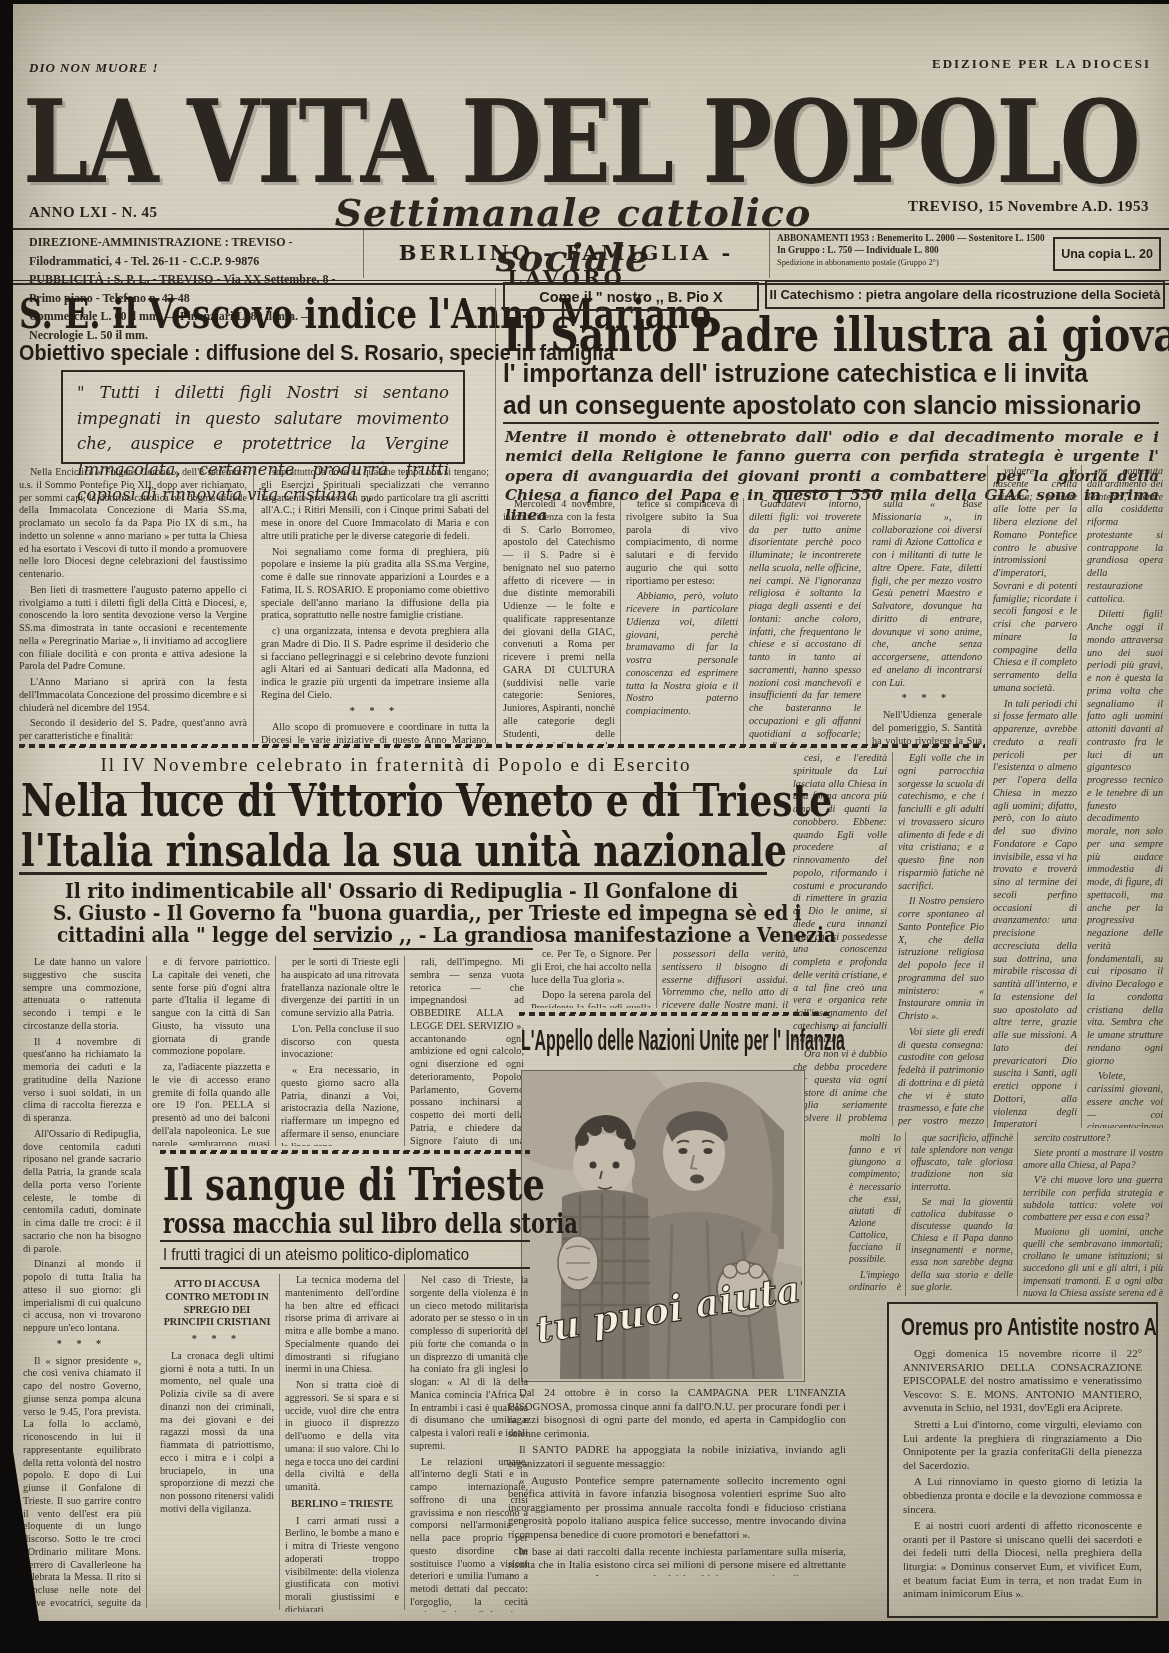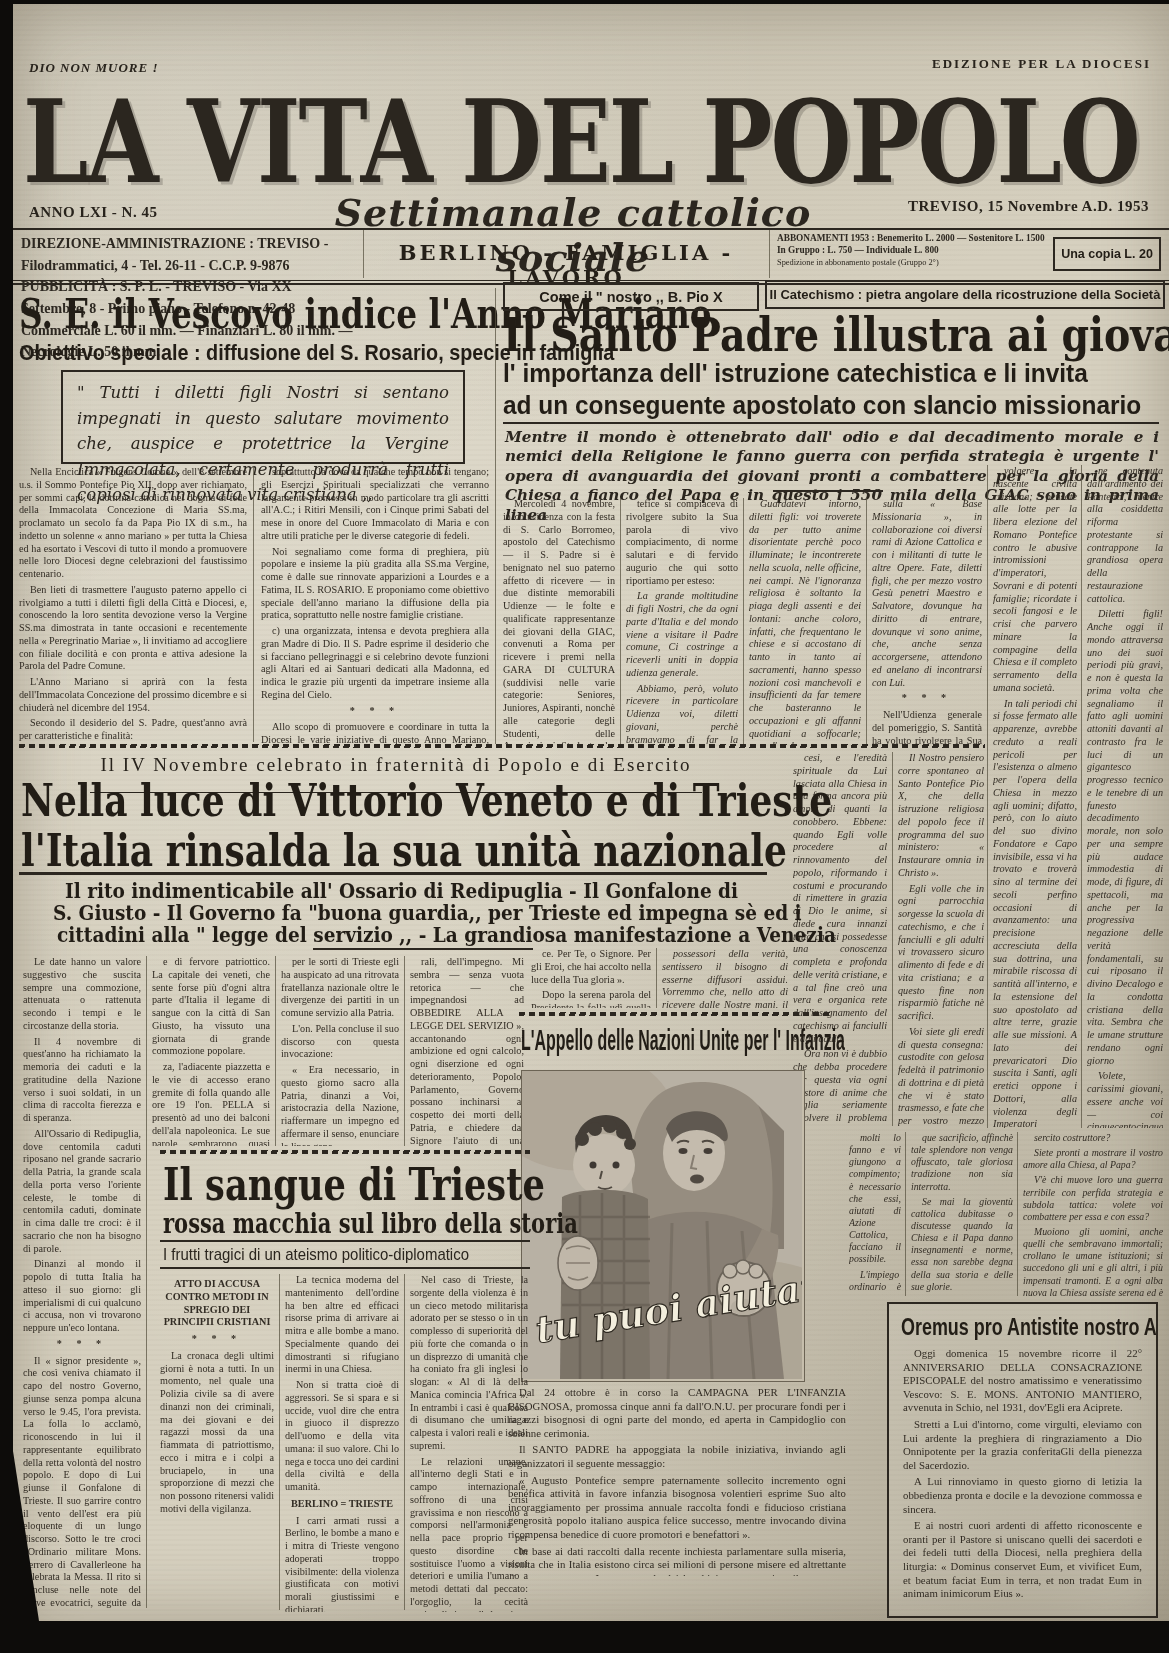--- a/index.html
+++ b/index.html
@@ -51,21 +51,21 @@
 
   <div class="abs" style="left:10px;top:72px;width:1056px;text-align:center;">
     <div style="display:inline-block;font-family:'DejaVu Serif',serif;font-weight:bold;font-size:93px;letter-spacing:-2px;color:#2b261f;transform:scaleY(1.22);transform-origin:top center;white-space:nowrap;text-shadow:3px 2px 0 rgba(43,38,31,.22);">LA VITA DEL POPOLO</div>
   </div>
   <div class="abs" style="left:280px;top:186px;width:560px;text-align:center;font-family:'DejaVu Serif',serif;font-style:italic;font-weight:bold;font-size:38px;color:#2b261f;letter-spacing:1px;">Settimanale cattolico sociale</div>
   <div class="abs" style="right:20px;top:194px;font-size:15px;font-weight:bold;color:#28231c;letter-spacing:.5px;">TREVISO, 15 Novembre A.D. 1953</div>
   <div class="abs" style="left:16px;top:200px;font-size:15px;font-weight:bold;color:#28231c;letter-spacing:.5px;">ANNO LXI - N. 45</div>
 
   <div class="hr" style="left:0;top:224px;width:1156px;height:2px;"></div>
 
-  <div class="abs" style="left:8px;top:229px;width:338px;font-size:14px;font-weight:bold;line-height:1.55;color:#2d2821;">
+  <div class="abs" style="left:16px;top:229px;width:338px;font-size:12px;font-weight:bold;line-height:1.55;color:#2d2821;">
     <div>DIREZIONE-AMMINISTRAZIONE : TREVISO - Filodrammatici, 4 - Tel. 26-11 - C.C.P. 9-9876</div>
     <div>PUBBLICITÀ : S. P. L. - TREVISO - Via XX Settembre, 8 - Primo piano - Telefono n. 42-48</div>
     <div>Commerciale L. 60 il mm. — Finanziari L. 80 il mm. — Necrologie L. 50 il mm.</div>
   </div>
   <div class="vr" style="left:350px;top:226px;height:48px;"></div>
   <div class="abs" style="left:354px;top:236px;width:398px;text-align:center;font-family:'DejaVu Serif',serif;font-weight:bold;font-size:21px;letter-spacing:3px;color:#241f18;">BERLINO  -  FAMIGLIA  -  LAVORO</div>
   <div class="vr" style="left:756px;top:226px;height:48px;"></div>
   <div class="abs" style="left:764px;top:229px;width:268px;color:#2d2821;">
     <div style="font-size:9.3px;font-weight:bold;">ABBONAMENTI 1953 : Benemerito L. 2000 — Sostenitore L. 1500</div>
     <div style="font-size:9.3px;font-weight:bold;margin-top:2px;">In Gruppo : L. 750 — Individuale L. 800</div>
@@ -102,42 +102,41 @@
   <div class="hr" style="left:490px;top:418px;width:656px;height:2px;"></div>
   <div class="abs" style="left:492px;top:424px;width:654px;font-size:15.2px;font-weight:bold;font-style:italic;line-height:1.28;text-align:justify;color:#2a251e;font-family:'DejaVu Serif',serif;">Mentre il mondo è ottenebrato dall' odio e dal decadimento morale e i nemici della Religione le fanno guerra con perfida strategia è urgente l' opera di avanguardia dei giovani pronti a combattere per la gloria della Chiesa a fianco del Papa e in questo i 550 mila della GIAC sono in prima linea</div>
   <div class="hr" style="left:760px;top:486px;width:110px;height:2px;"></div>
 
   <div class="col f10" style="left:490px;top:494px;width:112px;height:246px;">
       <p>Mercoledì 4 novembre, in coincidenza con la festa di S. Carlo Borromeo, apostolo del Catechismo — il S. Padre si è benignato nel suo paterno affetto di ricevere — in due distinte memorabili Udienze — le folte e qualificate rappresentanze dei giovani della GIAC, convenuti a Roma per ricevere i premi nella GARA DI CULTURA (suddivisi nelle varie categorie: Seniores, Juniores, Aspiranti, nonchè alle categorie degli Studenti, delle Associazioni Studentesche e dei Collegi — degli Artigiani, dei Rurali e Lavoratori in genere) e della GARA DI CANTO. Erano in complesso accompagnati dal reverendo Mons. F. Sorgolini, Assistente e dal Dott. M. Rossi, Presidente Centrale.</p>
     </div>
   <div class="vr" style="left:607px;top:494px;height:246px;"></div>
   <div class="col f10" style="left:613px;top:494px;width:112px;height:246px;">
       <p>tefice si compiaceva di rivolgere subito la Sua parola di vivo compiacimento, di norme salutari e di fervido augurio che qui sotto riportiamo per esteso:</p>
-      <p class="ph-it">La grande moltitudine di figli Nostri, che da ogni parte d'Italia e del mondo viene a visitare il Padre comune, Ci costringe a riceverli uniti in doppia udienza generale.</p>
       <p class="ph-it">Abbiamo, però, voluto ricevere in particolare Udienza voi, diletti giovani, perchè bramavamo di far la vostra personale conoscenza ed esprimere tutta la Nostra gioia e il Nostro paterno compiacimento.</p>
     </div>
   <div class="vr" style="left:730px;top:494px;height:246px;"></div>
   <div class="col f10" style="left:736px;top:494px;width:112px;height:246px;">
       <p class="ph-it">Guardatevi intorno, diletti figli: voi troverete da per tutto anime disorientate perchè poco illuminate; le incontrerete nella scuola, nelle officine, nei campi. Nè l'ignoranza religiosa è soltanto la piaga degli assenti e dei lontani: anche coloro, infatti, che frequentano le chiese e si accostano di tanto in tanto ai sacramenti, hanno spesso nozioni così manchevoli e insufficienti da far temere che basteranno le occupazioni e gli affanni quotidiani a soffocarle; quand'anche non sopraggiunga l'azione dissolvente dei nemici di Dio e della Chiesa a strapparle dai cuori.</p>
     </div>
   <div class="vr" style="left:853px;top:494px;height:246px;"></div>
   <div class="col f10" style="left:859px;top:494px;width:110px;height:246px;">
       <p class="ph-it">sulla « Base Missionaria », in collaborazione coi diversi rami di Azione Cattolica e con i militanti di tutte le altre Opere. Fate, diletti figli, che per mezzo vostro Gesù penetri Maestro e Salvatore, dovunque ha diritto di entrare, dovunque vi sono anime, che, anche senza accorgersene, attendono ed anelano di incontrarsi con Lui.</p>
       <p class="ph-stars">* * *</p>
       <p>Nell'Udienza generale del pomeriggio, S. Santità ha voluto rivolgere la Sua parola ai 1.500 GIOVANI di A. C. rappresentanti le Associazioni, convenuti in sì lieta occasione a Roma. Ai giovani, raccolti nel cortile di S. Damaso, giunse la voce vibrante e paterna del Successore di Pietro, viva persuasione della Sua, mattino dal S.</p>
     </div>
 
   <div class="col f10 it" style="left:780px;top:748px;width:94px;height:374px;">
       <p>cesi, e l'eredità spirituale da Lui lasciata alla Chiesa in una forma ancora più ampia di quanti la conobbero. Ebbene: quando Egli volle procedere al rinnovamento del popolo, riformando i costumi e procurando di rimettere in grazia di Dio le anime, si diede cura innanzi tutto che si possedesse una conoscenza completa e profonda delle verità cristiane, e a tal fine creò una vera e organica rete dall'insegnamento del catechismo ai fanciulli e agli adulti.</p>
       <p>Ora non vi è dubbio che debba procedere per questa via ogni Pastore di anime che voglia seriamente risolvere il problema del rinnovamento cristiano del suo popolo. Molti lo fanno e vi giungono a compimento; è necessario che essi, aiutati dai soci di Azione Cattolica, facciano il possibile.</p>
     </div>
   <div class="vr" style="left:879px;top:748px;height:374px;"></div>
   <div class="col f10 it" style="left:885px;top:748px;width:86px;height:374px;">
+      <p>Egli volle che in ogni parrocchia sorgesse la scuola di catechismo, e che i fanciulli e gli adulti vi trovassero sicuro alimento di fede e di vita cristiana; e a questo fine non risparmiò fatiche nè sacrifici.</p>
       <p>Il Nostro pensiero corre spontaneo al Santo Pontefice Pio X, che della istruzione religiosa del popolo fece il programma del suo ministero: « Instaurare omnia in Christo ».</p>
-      <p>Egli volle che in ogni parrocchia sorgesse la scuola di catechismo, e che i fanciulli e gli adulti vi trovassero sicuro alimento di fede e di vita cristiana; e a questo fine non risparmiò fatiche nè sacrifici.</p>
       <p>Voi siete gli eredi di questa consegna: custodite con gelosa fedeltà il patrimonio di dottrina e di pietà che vi è stato trasmesso, e fate che per vostro mezzo non venga meno un così bel vanto: adoperatevi con o-</p>
     </div>
 
   <div class="vr" style="left:974px;top:461px;height:663px;"></div>
   <div class="col f10 it" style="left:980px;top:461px;width:84px;height:663px;">
       <p>volgere la nascente civiltà cristiana; pensate alle lotte per la libera elezione del Romano Pontefice contro le abusive intromissioni d'imperatori, Sovrani e di potenti famiglie; ricordate i secoli fangosi e le crisi che parvero minare la compagine della Chiesa e il completo serramento della umana società.</p>
       <p>In tali periodi chi si fosse fermato alle apparenze, avrebbe creduto a reali pericoli per l'esistenza o almeno per l'opera della Chiesa in mezzo agli uomini; difatto, però, con lo aiuto del suo divino Fondatore e Capo invisibile, essa vi ha trovato e troverà sino al termine dei secoli perfino occasioni di avanzamento: una precisione accresciuta della sua dottrina, una mirabile riscossa di santità all'interno, e la estensione del suo apostolato ad altre terre, grazie alle sue missioni. A lato dei prevaricatori Dio suscita i Santi, agli eretici oppone i Dottori, alla violenza degli Imperatori autocrati ere-</p>
     </div>
   <div class="vr" style="left:1068px;top:461px;height:663px;"></div>
   <div class="col f10 it" style="left:1074px;top:461px;width:76px;height:663px;">

